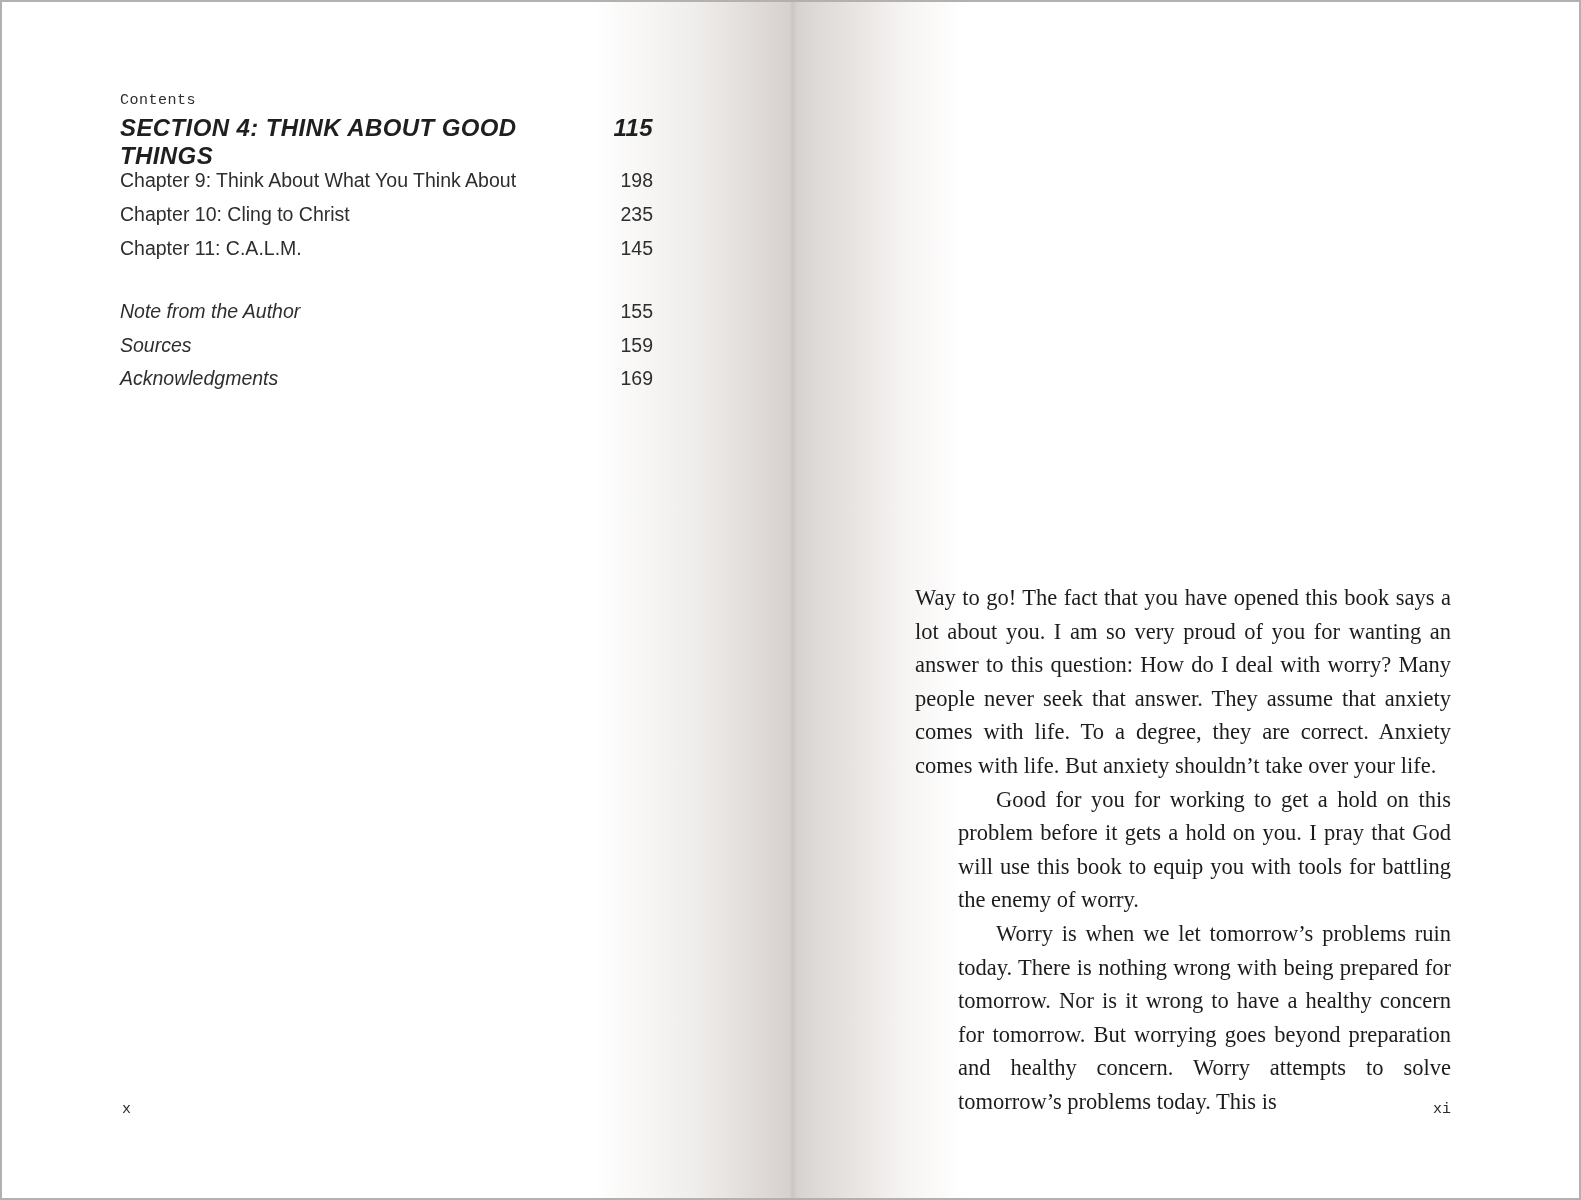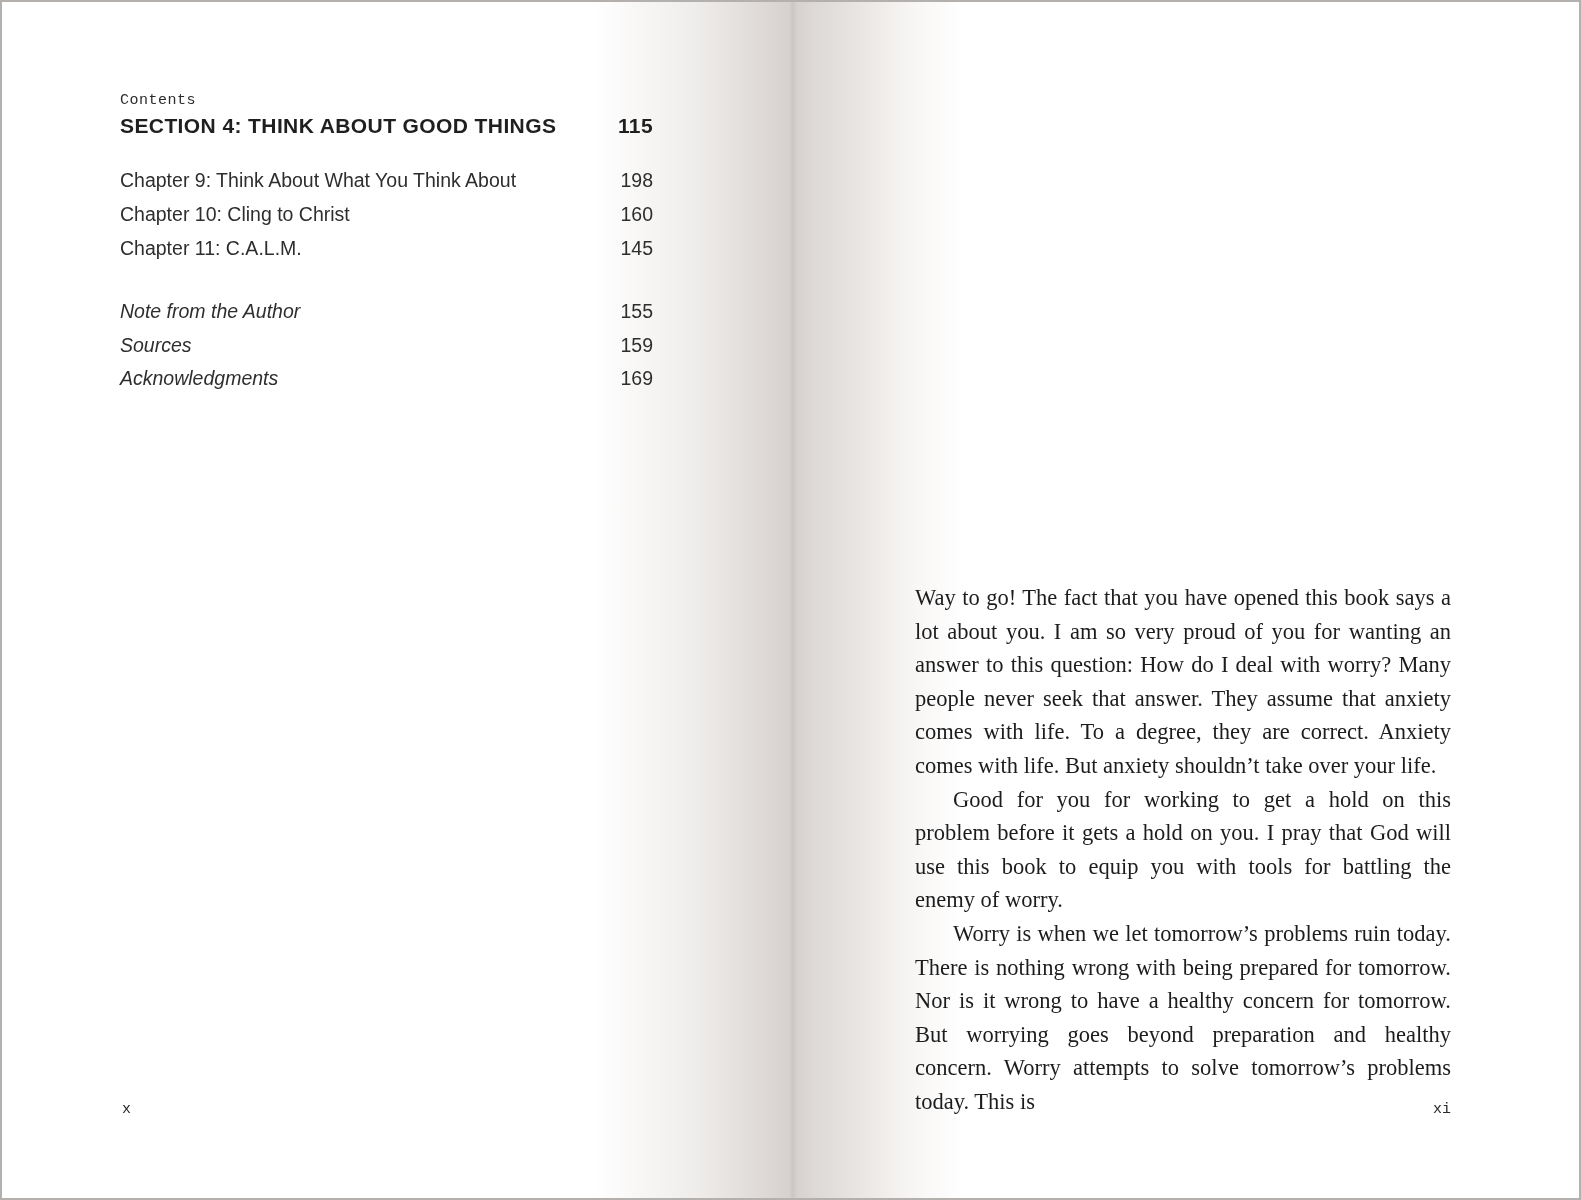--- a/index.html
+++ b/index.html
@@ -51,23 +51,24 @@
     display: flex;
     justify-content: space-between;
     align-items: baseline;
   }
   .toc-row .label { text-align: left; }
   .toc-row .pagenum { text-align: right; }
 
   .section-row {
     top: 112px;
     font-weight: bold;
-    font-size: 21px;
+    font-size: 24px;
     letter-spacing: 0.4px;
     color: #1f1f1f;
+    font-style: italic;
   }
   .chapters-block {
     top: 161px;
     font-size: 19.5px;
     color: #2e2e2e;
   }
   .chapters-block .toc-row { line-height: 34px; }
   .backmatter-block {
     top: 293px;
     font-size: 19.5px;
@@ -83,21 +84,21 @@
     left: 913px;
     top: 579px;
     width: 536px;
     font-family: "Liberation Serif", serif;
     font-size: 22.5px;
     line-height: 33.6px;
     text-align: justify;
     color: #1c1c1c;
   }
   .body-text p { margin: 0; }
-  .body-text p.indent { text-indent: 38px; }
+  .body-text p.indent { text-indent: 38px; margin-left: 43px; }
   .body-text .em { }
 
   
   .folio {
     position: absolute;
     top: 1099px;
     font-family: "Liberation Mono", monospace;
     font-size: 15px;
     color: #2a2a2a;
   }
@@ -120,21 +121,21 @@
     <span class="pagenum">115</span>
   </div>
 
   <div class="toc-block chapters-block" id="chapters">
       <div class="toc-row">
         <span class="label">Chapter 9: Think About What You Think About</span>
         <span class="pagenum">198</span>
       </div>
       <div class="toc-row">
         <span class="label">Chapter 10: Cling to Christ</span>
-        <span class="pagenum">160</span>
+        <span class="pagenum">235</span>
       </div>
       <div class="toc-row">
         <span class="label">Chapter 11: C.A.L.M.</span>
         <span class="pagenum">145</span>
       </div>
     </div>
 
   <div class="toc-block backmatter-block" id="backmatter">
       <div class="toc-row">
         <span class="label">Note from the Author</span>

